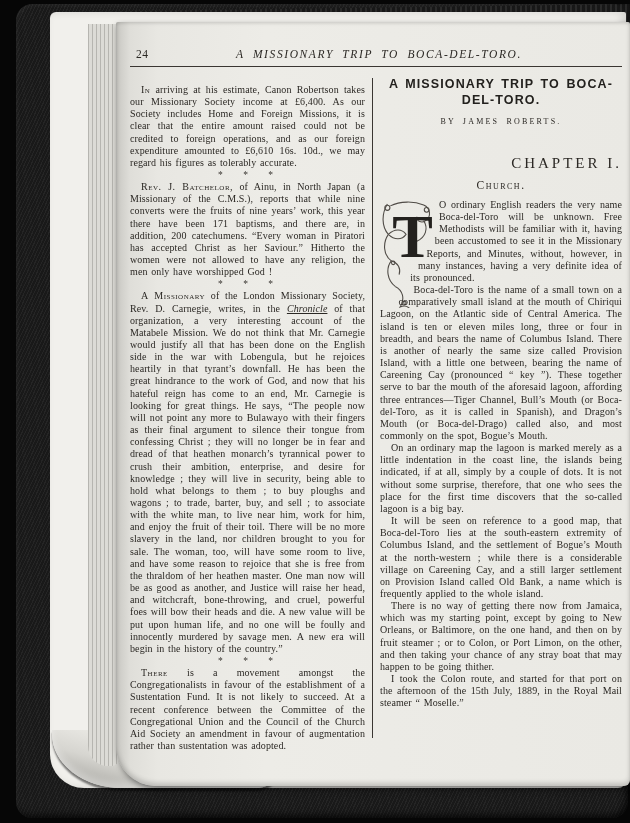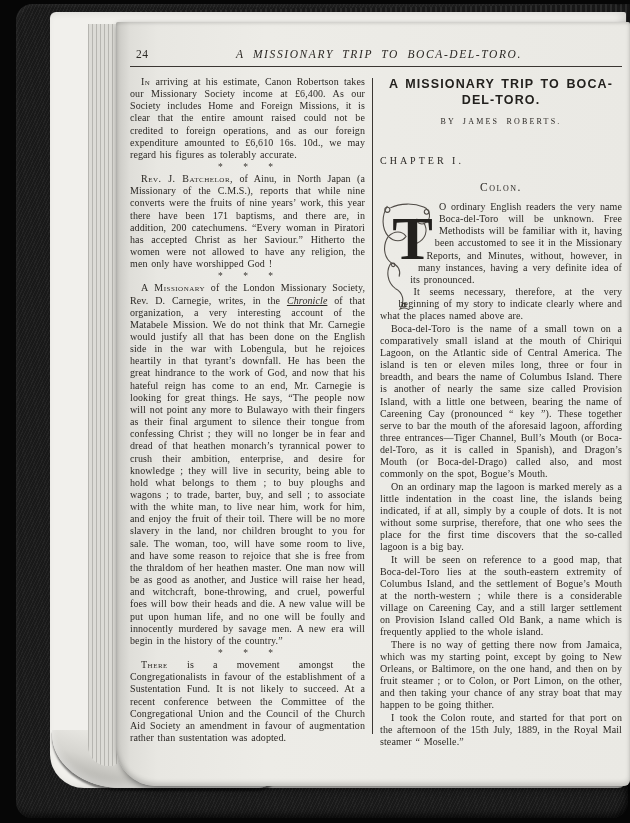--- a/index.html
+++ b/index.html
@@ -39,38 +39,38 @@
   .content{position:absolute;left:14px;top:26px;right:8px;bottom:0;}
   
   .running-head{display:flex;align-items:flex-start;}
   .pagenum{width:44px;font-size:11.5px;letter-spacing:.5px;padding-left:6px;}
   .running-title{flex:1;text-align:center;font-style:italic;font-size:11.5px;
       letter-spacing:1.6px;word-spacing:4px;}
   .pagenum-spacer{width:44px;}
   .head-rule{border-top:1.4px solid var(--rule);margin:6px 0 9px 0;}
   
   .columns{display:flex;align-items:stretch;}
-  .col-left{width:235px;}
+  .col-left{width:235px;margin-top:8px;}
   .col-divider{width:1px;background:var(--rule);margin:2px 7px 14px 7px;}
   .col-right{flex:1;min-width:0;}
   
   .para{margin:0;font-size:10px;line-height:12.15px;text-align:justify;
         text-indent:11px;letter-spacing:.1px;word-spacing:1.1px;}
   .para.noindent{text-indent:0;}
   .lead{font-variant:small-caps;letter-spacing:.5px;}
   .it{font-style:italic;text-decoration:underline;}
   .sep{text-align:center;font-size:9.5px;line-height:12px;height:12px;
        letter-spacing:4px;word-spacing:10px;color:#3a3632;}
   
   .art-title{margin:1px 0 9px 0;text-align:center;
       font-family:"Liberation Sans","DejaVu Sans",sans-serif;font-weight:700;
       font-size:12.5px;line-height:15.5px;letter-spacing:1.1px;word-spacing:2px;color:#23211e;}
   .byline{text-align:center;font-size:8px;letter-spacing:2.2px;word-spacing:3px;
       text-transform:uppercase;margin-bottom:29px;}
-  .chapter{text-align:left;font-size:10px;letter-spacing:3px;margin-bottom:15px;}
+  .chapter{text-align:right;font-size:15px;letter-spacing:3px;margin-bottom:7px;}
   .chapter-sub{text-align:center;font-variant:small-caps;font-size:11.5px;
       letter-spacing:1.5px;margin-bottom:8px;}
   
   .dropcap-float{float:left;width:54px;height:108px;margin:1px 5px 0 0;
       shape-outside:polygon(0 0,100% 0,100% 28%,64% 56%,36% 80%,26% 100%,0 100%);}
   .dropcap-float svg{display:block;width:54px;height:108px;}
 </style>
 </head>
 <body>
 
@@ -102,21 +102,21 @@
           <div class="sep">*  *  *</div>
           <p class="para"><span class="lead">There</span><span> is a movement amongst the Congregationalists in favour of the establishment of a Sustentation Fund. It is not likely to succeed. At a recent conference between the Committee of the Congregational Union and the Council of the Church Aid Society an amendment in favour of augmentation rather than sustentation was adopted.</span></p>
         </div>
 
         <div class="col-divider"></div>
 
         <div class="col-right">
           <h2 class="art-title">A MISSIONARY TRIP TO BOCA-DEL-TORO.</h2>
           <div class="byline">By James Roberts.</div>
           <div class="chapter">CHAPTER I.</div>
-          <div class="chapter-sub">Colon.</div>
+          <div class="chapter-sub">Church.</div>
 
           <p class="para noindent">
             <span class="dropcap-float">
               <svg viewBox="0 0 54 110" xmlns="http://www.w3.org/2000/svg">
                 <g stroke="#35302b" fill="none" stroke-width="1.1" opacity="0.85">
                   <path d="M7,4 C1,14 1,27 8,35 C2,44 3,56 11,62 C5,70 7,82 15,88"></path>
                   <path d="M10,6 C20,1 34,1 44,5 C51,8 52,17 46,21 C42,24 37,22 37,17"></path>
                   <path d="M8,35 c6,-6 14,-6 18,0 c-4,6 -12,6 -18,0"></path>
                   <path d="M15,88 c8,4 10,13 5,21 c7,-3 13,2 10,9"></path>
                   <path d="M44,21 c5,8 2,17 -7,21"></path>
@@ -124,21 +124,20 @@
                   <circle cx="7" cy="8" r="2.6"></circle>
                   <circle cx="47" cy="10" r="2.4"></circle>
                   <circle cx="13" cy="64" r="1.8"></circle>
                   <circle cx="24" cy="105" r="2"></circle>
                 </g>
                 <text x="12" y="58" font-size="62" font-weight="bold" fill="#23211e" font-family="Liberation Serif, DejaVu Serif, serif">T</text>
               </svg>
             </span>
             <span>O ordinary English readers the very name Boca-del-Toro will be unknown. Free Methodists will be familiar with it, having been accustomed to see it in the Missionary Reports, and Minutes, without, however, in many instances, having a very definite idea of its pronounced.</span>
           </p>
-          <p class="para">It seems necessary, therefore, at the very beginning of my story to indicate clearly where and what the places named above are.</p>
           <p class="para">Boca-del-Toro is the name of a small town on a comparatively small island at the mouth of Chiriqui Lagoon, on the Atlantic side of Central America. The island is ten or eleven miles long, three or four in breadth, and bears the name of Columbus Island. There is another of nearly the same size called Provision Island, with a little one between, bearing the name of Careening Cay (pronounced “ key ”). These together serve to bar the mouth of the aforesaid lagoon, affording three entrances—Tiger Channel, Bull’s Mouth (or Boca-del-Toro, as it is called in Spanish), and Dragon’s Mouth (or Boca-del-Drago) called also, and most commonly on the spot, Bogue’s Mouth.</p>
           <p class="para">On an ordinary map the lagoon is marked merely as a little indentation in the coast line, the islands being indicated, if at all, simply by a couple of dots. It is not without some surprise, therefore, that one who sees the place for the first time discovers that the so-called lagoon is a big bay.</p>
           <p class="para">It will be seen on reference to a good map, that Boca-del-Toro lies at the south-eastern extremity of Columbus Island, and the settlement of Bogue’s Mouth at the north-western ; while there is a considerable village on Careening Cay, and a still larger settlement on Provision Island called Old Bank, a name which is frequently applied to the whole island.</p>
           <p class="para">There is no way of getting there now from Jamaica, which was my starting point, except by going to New Orleans, or Baltimore, on the one hand, and then on by fruit steamer ; or to Colon, or Port Limon, on the other, and then taking your chance of any stray boat that may happen to be going thither.</p>
           <p class="para">I took the Colon route, and started for that port on the afternoon of the 15th July, 1889, in the Royal Mail steamer “ Moselle.”</p>
         </div>
 
       </div>
     </div>
   </div>

